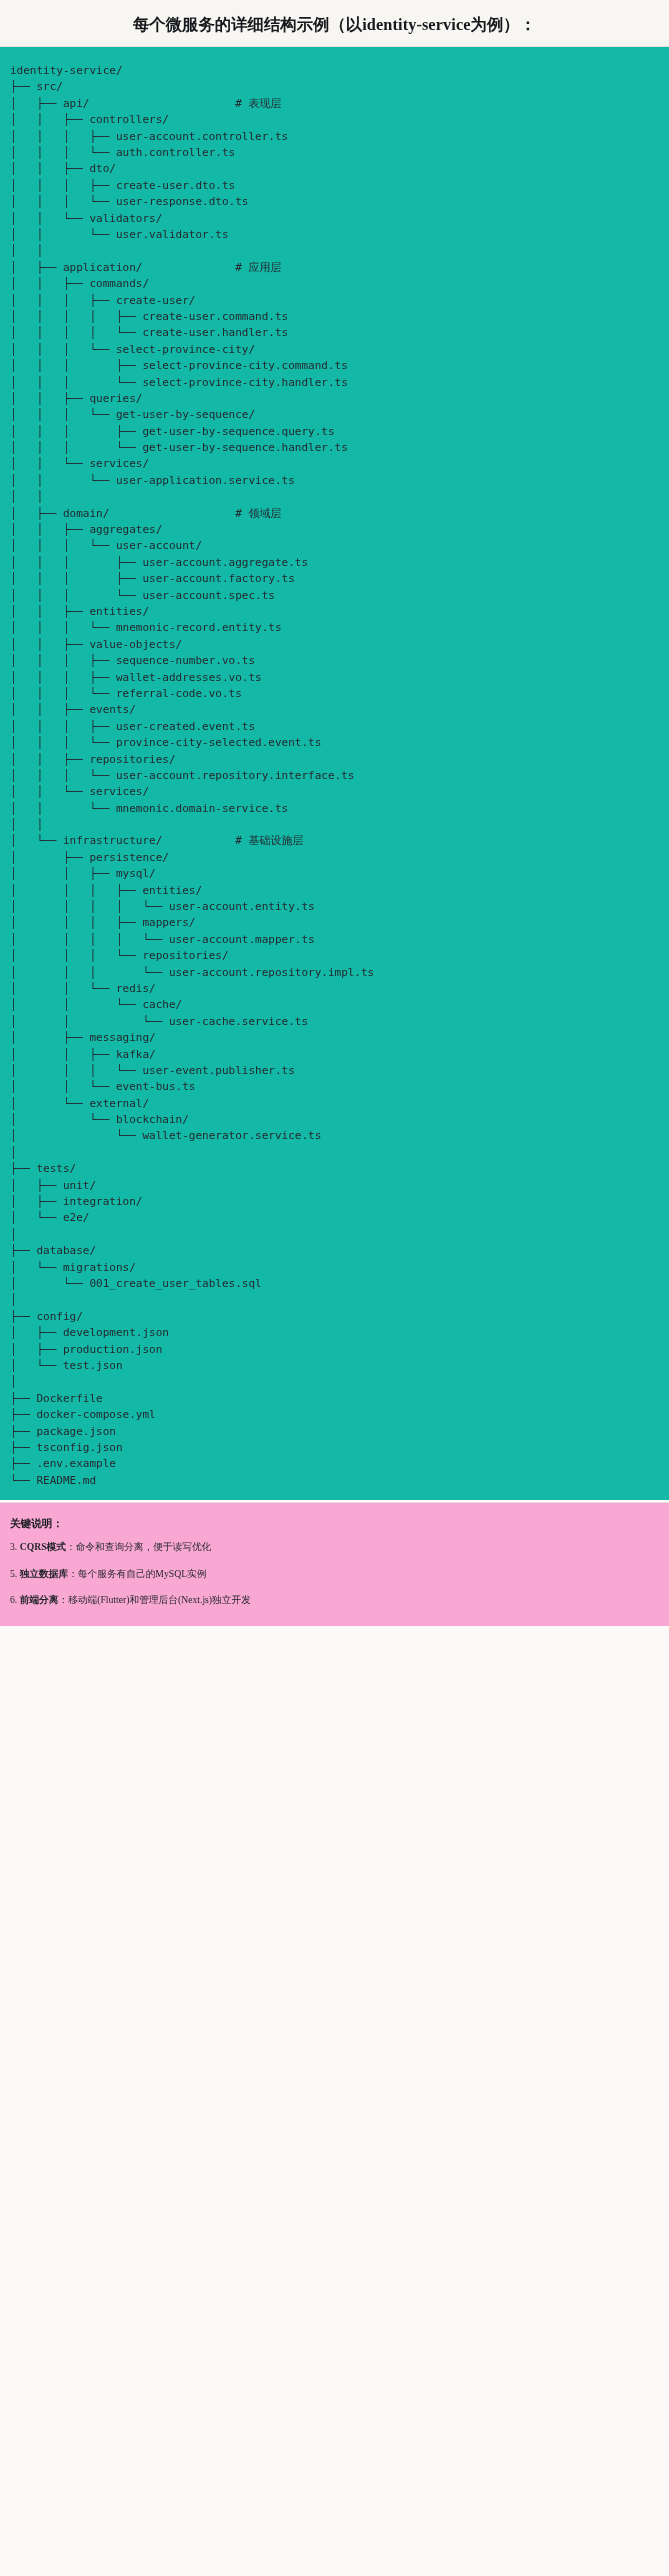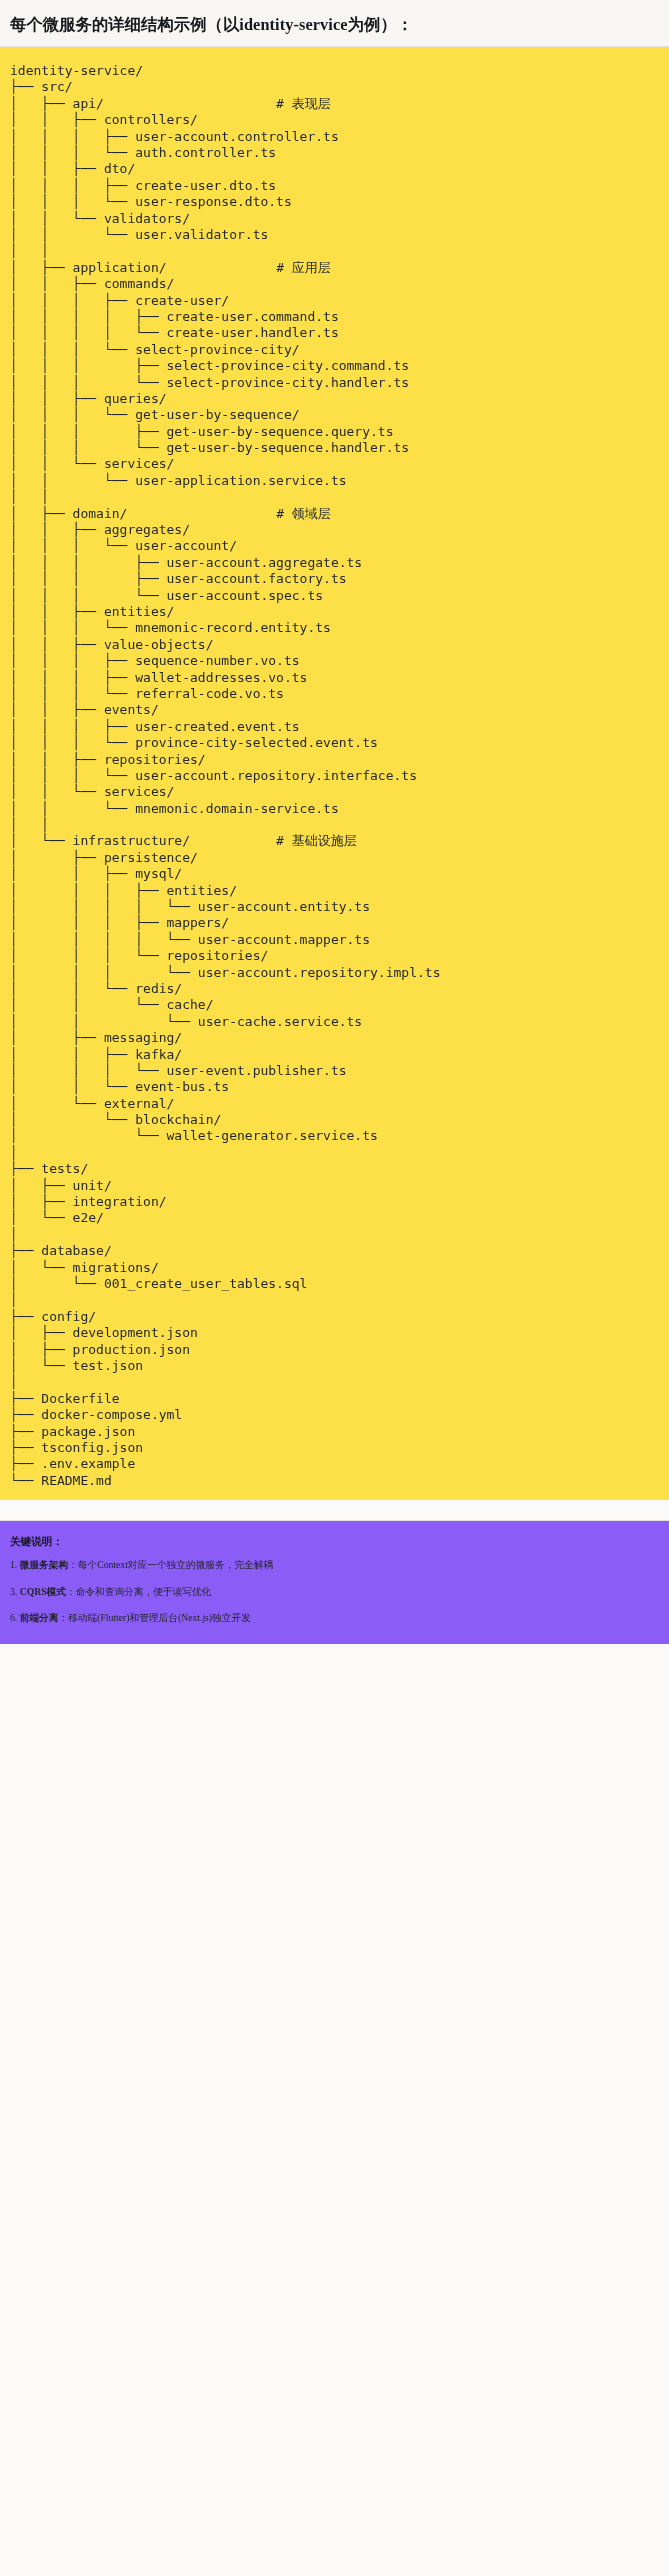--- a/index.html
+++ b/index.html
@@ -25,49 +25,50 @@
     font-family: "Liberation Serif", "DejaVu Serif", serif;
     font-weight: bold;
     font-size: 16.3px;
     line-height: 1.35;
     color: #15181c;
     padding: 13.8px 10px 10px 10px;
     margin: 0;
     background: #f7f6f2;
     border-bottom: 0.6px solid #e3e1dc;
     letter-spacing: 0.1px;
+    text-align: center;
   }
 
   
   .tree-block {
     font-family: "DejaVu Sans Mono", "Liberation Mono", monospace;
-    font-size: 13px;
+    font-size: 11px;
     line-height: 16.4px;
     white-space: pre;
     color: #24292f;
     padding: 16.3px 10px 11.3px 10px;
-    background: #fde047;
+    background: #14b8a6;
     overflow: hidden;
     letter-spacing: 0px;
   }
   .tree-line {
     display: block;
     white-space: pre;
     height: 16.4px;
   }
   .tree-line .cmt {
     color: #24292f;
   }
 
   
   .notes {
     padding: 2.5px 10px 6.3px 10px;
-    background: #8b5cf6;
+    background: #f9a8d4;
     border-top: 0.6px solid #e3e1dc;
-    margin-top: 20px;
+    margin-top: 2px;
   }
   .notes-title {
     font-family: "Liberation Serif", "DejaVu Serif", serif;
     font-weight: bold;
     font-size: 10.6px;
     color: #15181c;
     margin: 11.3px 0 8.8px 0;
   }
   .note-item {
     font-family: "Liberation Serif", "DejaVu Serif", serif;
@@ -99,21 +100,21 @@
 <div class="page">
 
   <h1 class="doc-heading">每个微服务的详细结构示例（以identity-service为例）：</h1>
 
   <div class="tree-block" id="tree-block"><span class="tree-line"><span>identity-service/</span></span><span class="tree-line"><span>├── src/</span></span><span class="tree-line"><span>│   ├── api/</span><span>                      </span><span class="cmt"># 表现层</span></span><span class="tree-line"><span>│   │   ├── controllers/</span></span><span class="tree-line"><span>│   │   │   ├── user-account.controller.ts</span></span><span class="tree-line"><span>│   │   │   └── auth.controller.ts</span></span><span class="tree-line"><span>│   │   ├── dto/</span></span><span class="tree-line"><span>│   │   │   ├── create-user.dto.ts</span></span><span class="tree-line"><span>│   │   │   └── user-response.dto.ts</span></span><span class="tree-line"><span>│   │   └── validators/</span></span><span class="tree-line"><span>│   │       └── user.validator.ts</span></span><span class="tree-line"><span>│   │</span></span><span class="tree-line"><span>│   ├── application/</span><span>              </span><span class="cmt"># 应用层</span></span><span class="tree-line"><span>│   │   ├── commands/</span></span><span class="tree-line"><span>│   │   │   ├── create-user/</span></span><span class="tree-line"><span>│   │   │   │   ├── create-user.command.ts</span></span><span class="tree-line"><span>│   │   │   │   └── create-user.handler.ts</span></span><span class="tree-line"><span>│   │   │   └── select-province-city/</span></span><span class="tree-line"><span>│   │   │       ├── select-province-city.command.ts</span></span><span class="tree-line"><span>│   │   │       └── select-province-city.handler.ts</span></span><span class="tree-line"><span>│   │   ├── queries/</span></span><span class="tree-line"><span>│   │   │   └── get-user-by-sequence/</span></span><span class="tree-line"><span>│   │   │       ├── get-user-by-sequence.query.ts</span></span><span class="tree-line"><span>│   │   │       └── get-user-by-sequence.handler.ts</span></span><span class="tree-line"><span>│   │   └── services/</span></span><span class="tree-line"><span>│   │       └── user-application.service.ts</span></span><span class="tree-line"><span>│   │</span></span><span class="tree-line"><span>│   ├── domain/</span><span>                   </span><span class="cmt"># 领域层</span></span><span class="tree-line"><span>│   │   ├── aggregates/</span></span><span class="tree-line"><span>│   │   │   └── user-account/</span></span><span class="tree-line"><span>│   │   │       ├── user-account.aggregate.ts</span></span><span class="tree-line"><span>│   │   │       ├── user-account.factory.ts</span></span><span class="tree-line"><span>│   │   │       └── user-account.spec.ts</span></span><span class="tree-line"><span>│   │   ├── entities/</span></span><span class="tree-line"><span>│   │   │   └── mnemonic-record.entity.ts</span></span><span class="tree-line"><span>│   │   ├── value-objects/</span></span><span class="tree-line"><span>│   │   │   ├── sequence-number.vo.ts</span></span><span class="tree-line"><span>│   │   │   ├── wallet-addresses.vo.ts</span></span><span class="tree-line"><span>│   │   │   └── referral-code.vo.ts</span></span><span class="tree-line"><span>│   │   ├── events/</span></span><span class="tree-line"><span>│   │   │   ├── user-created.event.ts</span></span><span class="tree-line"><span>│   │   │   └── province-city-selected.event.ts</span></span><span class="tree-line"><span>│   │   ├── repositories/</span></span><span class="tree-line"><span>│   │   │   └── user-account.repository.interface.ts</span></span><span class="tree-line"><span>│   │   └── services/</span></span><span class="tree-line"><span>│   │       └── mnemonic.domain-service.ts</span></span><span class="tree-line"><span>│   │</span></span><span class="tree-line"><span>│   └── infrastructure/</span><span>           </span><span class="cmt"># 基础设施层</span></span><span class="tree-line"><span>│       ├── persistence/</span></span><span class="tree-line"><span>│       │   ├── mysql/</span></span><span class="tree-line"><span>│       │   │   ├── entities/</span></span><span class="tree-line"><span>│       │   │   │   └── user-account.entity.ts</span></span><span class="tree-line"><span>│       │   │   ├── mappers/</span></span><span class="tree-line"><span>│       │   │   │   └── user-account.mapper.ts</span></span><span class="tree-line"><span>│       │   │   └── repositories/</span></span><span class="tree-line"><span>│       │   │       └── user-account.repository.impl.ts</span></span><span class="tree-line"><span>│       │   └── redis/</span></span><span class="tree-line"><span>│       │       └── cache/</span></span><span class="tree-line"><span>│       │           └── user-cache.service.ts</span></span><span class="tree-line"><span>│       ├── messaging/</span></span><span class="tree-line"><span>│       │   ├── kafka/</span></span><span class="tree-line"><span>│       │   │   └── user-event.publisher.ts</span></span><span class="tree-line"><span>│       │   └── event-bus.ts</span></span><span class="tree-line"><span>│       └── external/</span></span><span class="tree-line"><span>│           └── blockchain/</span></span><span class="tree-line"><span>│               └── wallet-generator.service.ts</span></span><span class="tree-line"><span>│</span></span><span class="tree-line"><span>├── tests/</span></span><span class="tree-line"><span>│   ├── unit/</span></span><span class="tree-line"><span>│   ├── integration/</span></span><span class="tree-line"><span>│   └── e2e/</span></span><span class="tree-line"><span>│</span></span><span class="tree-line"><span>├── database/</span></span><span class="tree-line"><span>│   └── migrations/</span></span><span class="tree-line"><span>│       └── 001_create_user_tables.sql</span></span><span class="tree-line"><span>│</span></span><span class="tree-line"><span>├── config/</span></span><span class="tree-line"><span>│   ├── development.json</span></span><span class="tree-line"><span>│   ├── production.json</span></span><span class="tree-line"><span>│   └── test.json</span></span><span class="tree-line"><span>│</span></span><span class="tree-line"><span>├── Dockerfile</span></span><span class="tree-line"><span>├── docker-compose.yml</span></span><span class="tree-line"><span>├── package.json</span></span><span class="tree-line"><span>├── tsconfig.json</span></span><span class="tree-line"><span>├── .env.example</span></span><span class="tree-line"><span>└── README.md</span></span></div>
 
   <div class="notes">
     <div class="notes-title">关键说明：</div>
 
     <div id="notes-list">
-        <p class="note-item"><span class="idx">1.</span> <span class="lead">微服务架构</span><span class="body">：每个Context对应一个独立的微服务，完全解耦</span></p>
         <p class="note-item"><span class="idx">3.</span> <span class="lead">CQRS模式</span><span class="body">：命令和查询分离，便于读写优化</span></p>
+        <p class="note-item"><span class="idx">5.</span> <span class="lead">独立数据库</span><span class="body">：每个服务有自己的MySQL实例</span></p>
         <p class="note-item"><span class="idx">6.</span> <span class="lead">前端分离</span><span class="body">：移动端(Flutter)和管理后台(Next.js)独立开发</span></p>
       </div>
 
   </div>
 
 </div>
 
 
 </body></html>

